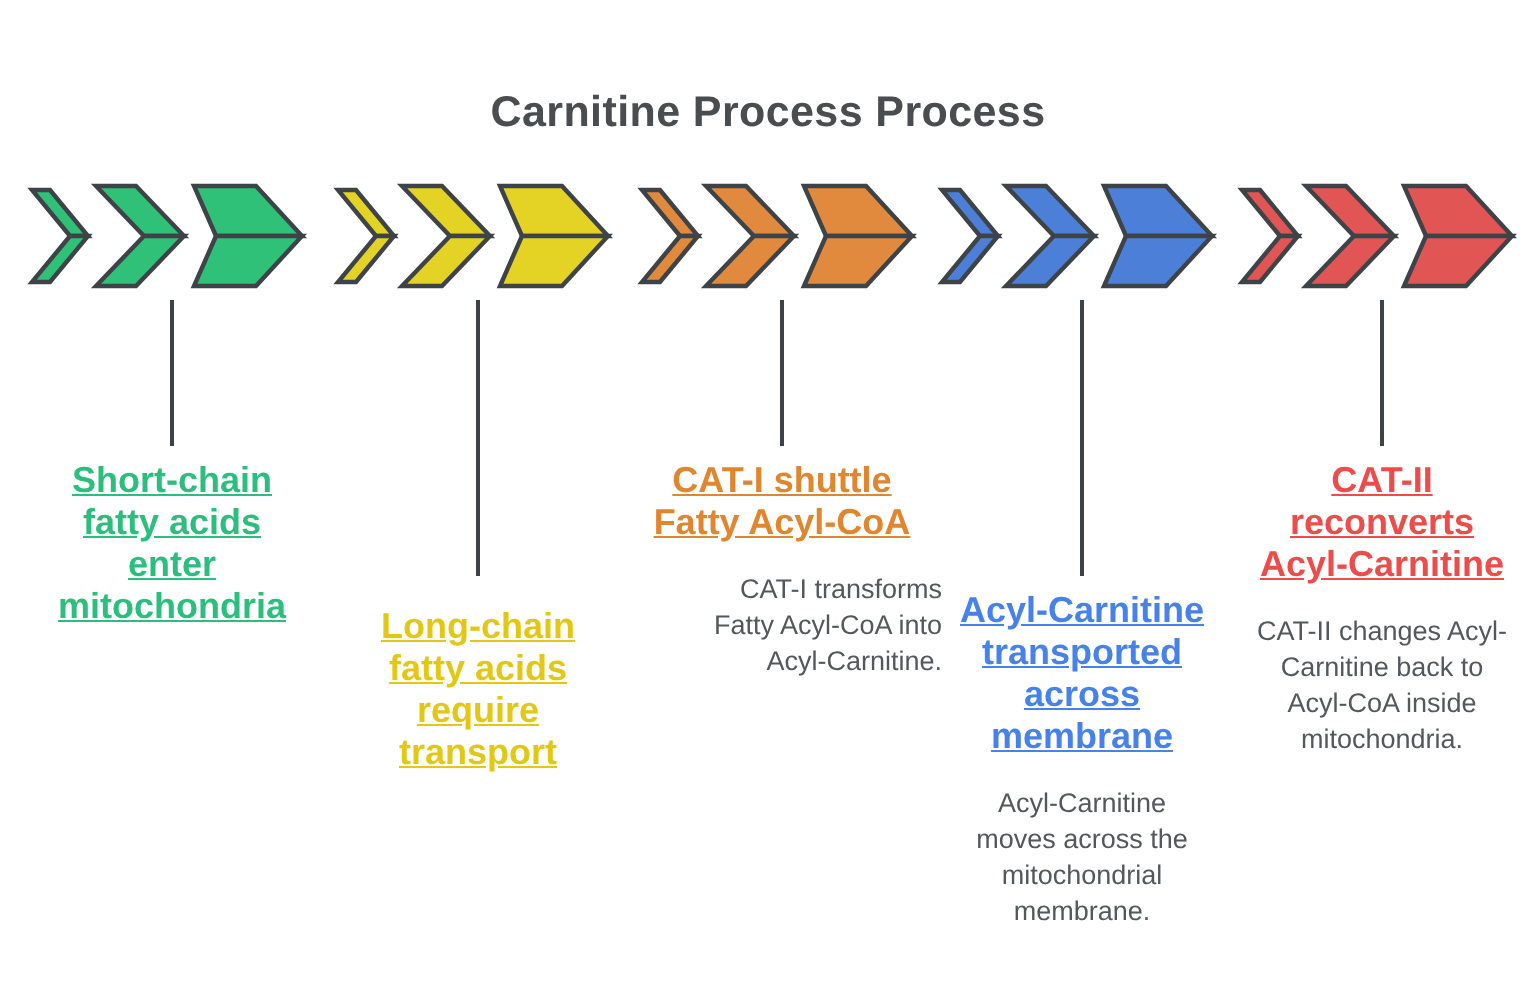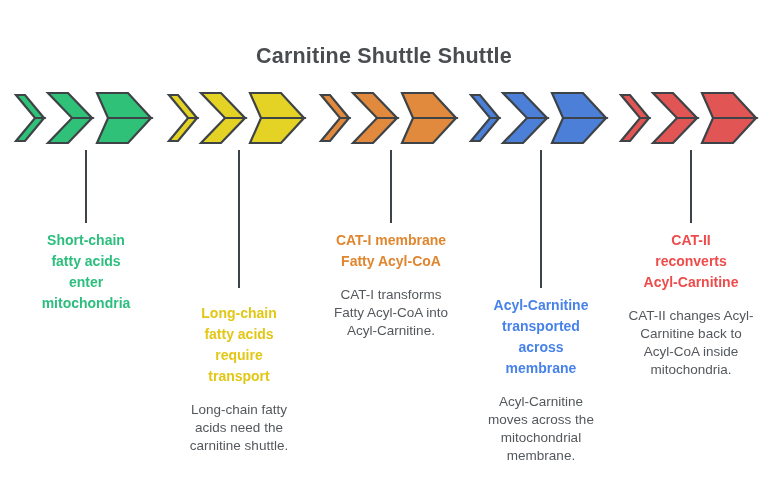--- a/index.html
+++ b/index.html
@@ -36,38 +36,39 @@
     position: absolute;
     top: 150px;
     width: 1.5px;
   }
   .textcol {
     position: absolute;
     width: 160px;
     text-align: center;
   }
   .step-title {
-    font-size: 14px;
+    font-size: 18px;
     line-height: 21px;
     font-weight: bold;
     white-space: pre-line;
+    text-decoration: underline;
   }
   .step-desc {
     margin-top: 14px;
     font-size: 13.5px;
     line-height: 18px;
     white-space: pre-line;
   }
 </style>
 </head>
 <body>
 
 <div class="canvas" style="background: rgb(255, 255, 255);">
 
-  <h1 class="page-title" style="color: rgb(74, 77, 80);">Carnitine Shuttle Shuttle</h1>
+  <h1 class="page-title" style="color: rgb(74, 77, 80);">Carnitine Process Process</h1>
 
   <div class="step">
     <svg class="arrows" style="left: 15px; fill: rgb(47, 193, 120); stroke: rgb(62, 67, 71);" viewBox="0 0 137 52">
       <g>
         <polygon points="1,3 10,3 29,26 20,26"></polygon>
         <polygon points="20,26 29,26 10,49 1,49"></polygon>
       </g>
       <g>
         <polygon points="33,1 53,1 77,26 57,26"></polygon>
         <polygon points="57,26 77,26 53,51 33,51"></polygon>
@@ -100,46 +101,43 @@
         <polygon points="82,1 113,1 136,26 93,26"></polygon>
         <polygon points="93,26 136,26 113,51 82,51"></polygon>
       </g>
     </svg>
     <div class="connector" style="left: 238px; height: 138px; background: rgb(62, 67, 71);"></div>
     <div class="textcol" style="left:159px;top:303px">
       <p class="step-title" style="color: rgb(226, 199, 20);">Long-chain
 fatty acids
 require
 transport</p>
-      <p class="step-desc" style="color: rgb(84, 88, 92);">Long-chain fatty
-acids need the
-carnitine shuttle.</p>
     </div>
   </div>
 
   <div class="step">
     <svg class="arrows" style="left: 320px; fill: rgb(225, 138, 61); stroke: rgb(62, 67, 71);" viewBox="0 0 137 52">
       <g>
         <polygon points="1,3 10,3 29,26 20,26"></polygon>
         <polygon points="20,26 29,26 10,49 1,49"></polygon>
       </g>
       <g>
         <polygon points="33,1 53,1 77,26 57,26"></polygon>
         <polygon points="57,26 77,26 53,51 33,51"></polygon>
       </g>
       <g>
         <polygon points="82,1 113,1 136,26 93,26"></polygon>
         <polygon points="93,26 136,26 113,51 82,51"></polygon>
       </g>
     </svg>
     <div class="connector" style="left: 390px; height: 73px; background: rgb(62, 67, 71);"></div>
     <div class="textcol" style="left:311px;top:230px">
-      <p class="step-title" style="color: rgb(224, 134, 47);">CAT-I membrane
+      <p class="step-title" style="color: rgb(224, 134, 47);">CAT-I shuttle
 Fatty Acyl-CoA</p>
-      <p class="step-desc" style="color: rgb(84, 88, 92);">CAT-I transforms
+      <p class="step-desc" style="color: rgb(84, 88, 92); text-align: right;">CAT-I transforms
 Fatty Acyl-CoA into
 Acyl-Carnitine.</p>
     </div>
   </div>
 
   <div class="step">
     <svg class="arrows" style="left: 470px; fill: rgb(76, 128, 216); stroke: rgb(62, 67, 71);" viewBox="0 0 137 52">
       <g>
         <polygon points="1,3 10,3 29,26 20,26"></polygon>
         <polygon points="20,26 29,26 10,49 1,49"></polygon>

